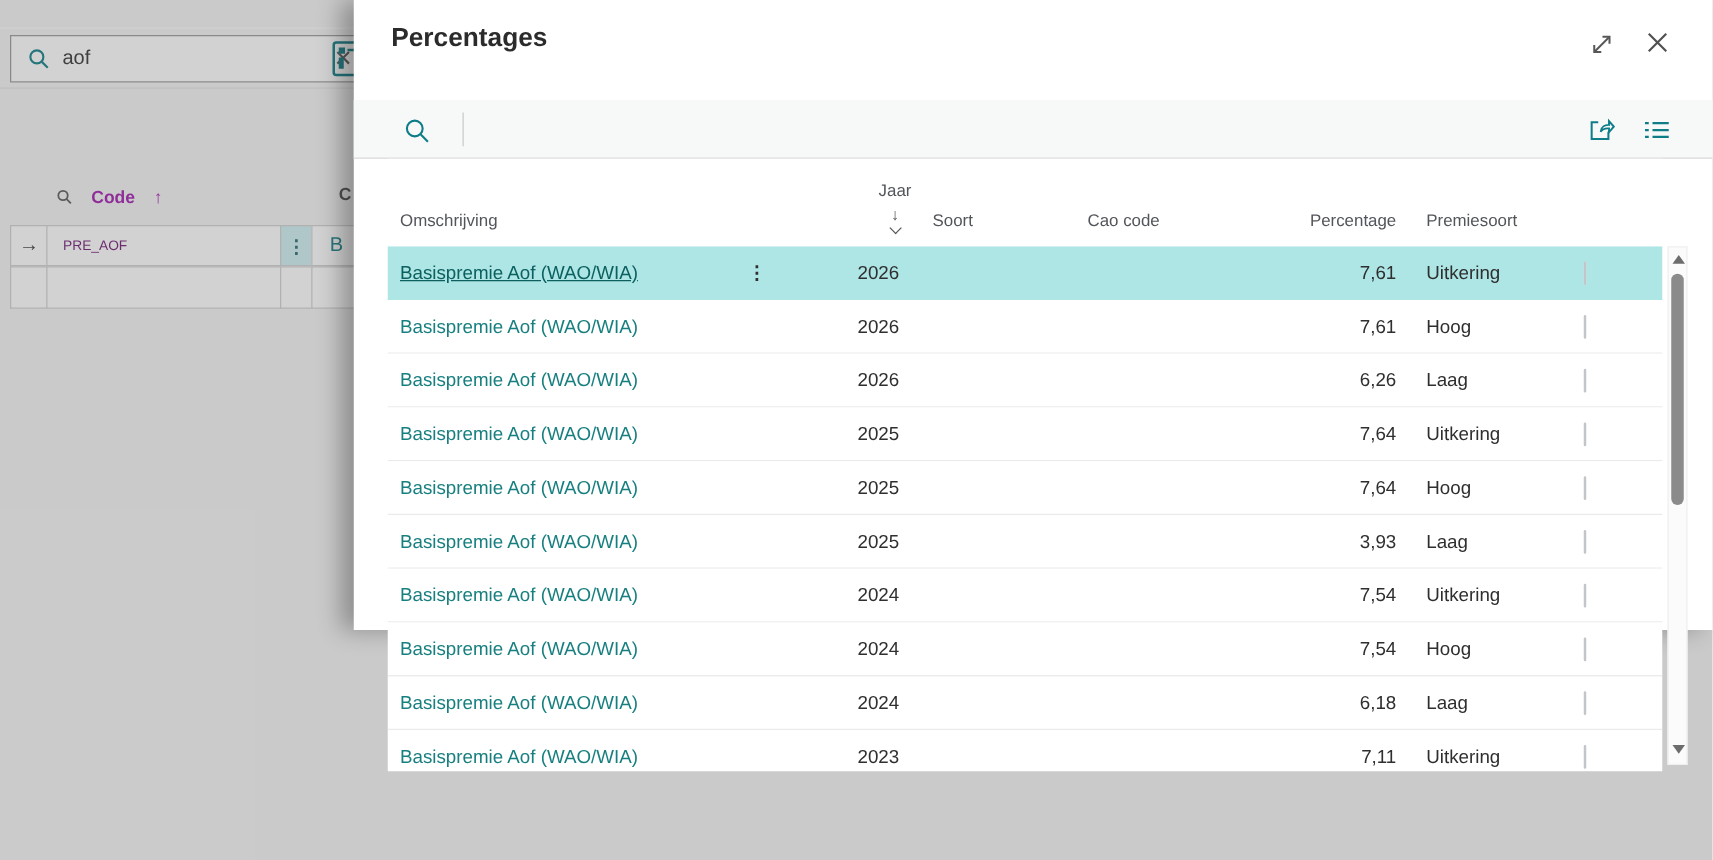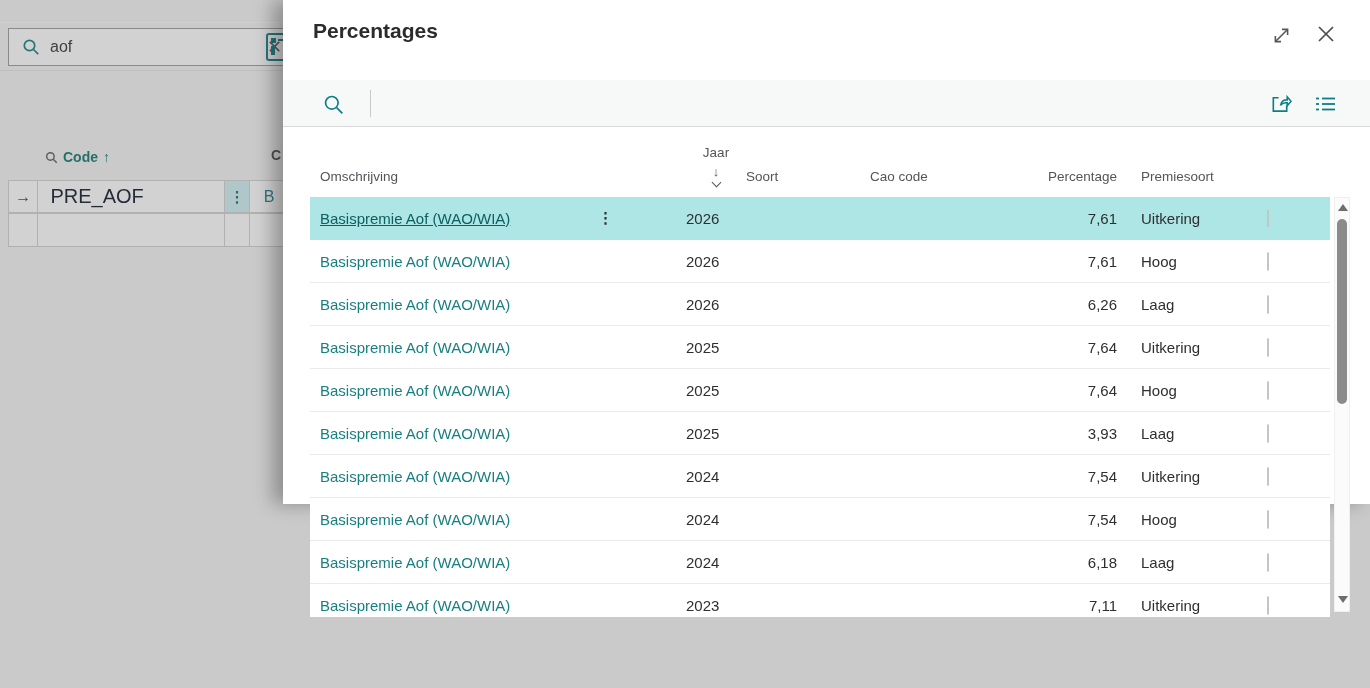--- a/index.html
+++ b/index.html
@@ -14,29 +14,29 @@
     background:#fdfdfd; border:1px solid #9a9a9a; display:flex; align-items:center; }
   .bg-search .mag { margin-left:13px; }
   .bg-search .val { margin-left:10px; font-size:16px; color:#333; flex:1; }
   .bg-search .clr { margin-right:12px; color:#5a5a5a; font-size:18px; cursor:pointer; }
   .bg-panel-icon { position:absolute; left:266px; top:33px; width:28px; height:28px;
     border:2px solid #0e7d87; border-radius:3px; }
   .bg-panel-icon i { position:absolute; left:3px; top:3px; width:5px; height:5px; background:#0e7d87; }
   .bg-panel-icon b { position:absolute; left:3px; top:11px; width:4px; height:9px; background:#0e7d87; }
   .bg-panel-icon s { position:absolute; left:10px; top:4px; width:10px; height:2px; background:#0e7d87; }
   .bg-colhead { position:absolute; left:45px; top:147px; height:20px; display:flex;
-    align-items:center; gap:5px; color:#0f766e; font-size:14px; font-weight:600; }
+    align-items:center; gap:15px; color:#a21caf; font-size:14px; font-weight:600; }
   .bg-colhead-c { position:absolute; left:271px; top:147px; color:#4c4c4c; font-size:14px; font-weight:600; }
   .bg-grid { position:absolute; left:8px; top:180px; width:300px; }
   .bg-row { display:flex; height:33px; }
   .bg-row + .bg-row { height:34px; }
   .bg-cell { border-left:1px solid #cfcfcf; border-top:1px solid #cfcfcf; border-bottom:1px solid #cfcfcf;
     display:flex; align-items:center; background:#fcfcfc; }
   .bg-cell.c1 { width:30px; justify-content:center; color:#3c3c3c; font-size:16px; }
-  .bg-cell.c2 { width:190px; padding-left:12px; font-size:20px; color:#0f172a; }
+  .bg-cell.c2 { width:190px; padding-left:12px; font-size:11px; color:#701a75; }
   .bg-cell.c3 { width:25px; justify-content:center; background:#cdeef0; color:#2a6a6a;
     font-size:15px; font-weight:700; }
   .bg-cell.c4 { width:60px; padding-left:14px; color:#157f87; font-size:16px; border-right:none; }
   #dim-overlay { position:absolute; inset:0; background:rgba(97,97,97,0.27); }
 
   
   #dialog { position:absolute; left:283px; top:0; width:1087px; height:504px; background:#fff;
     box-shadow:-10px 0 18px rgba(0,0,0,0.30); }
   .dlg-title { position:absolute; left:30px; top:19px; font-size:21px; font-weight:600; color:#2b2b2b; }
   .icon-btn { position:absolute; cursor:pointer; display:flex; align-items:center; justify-content:center; }

